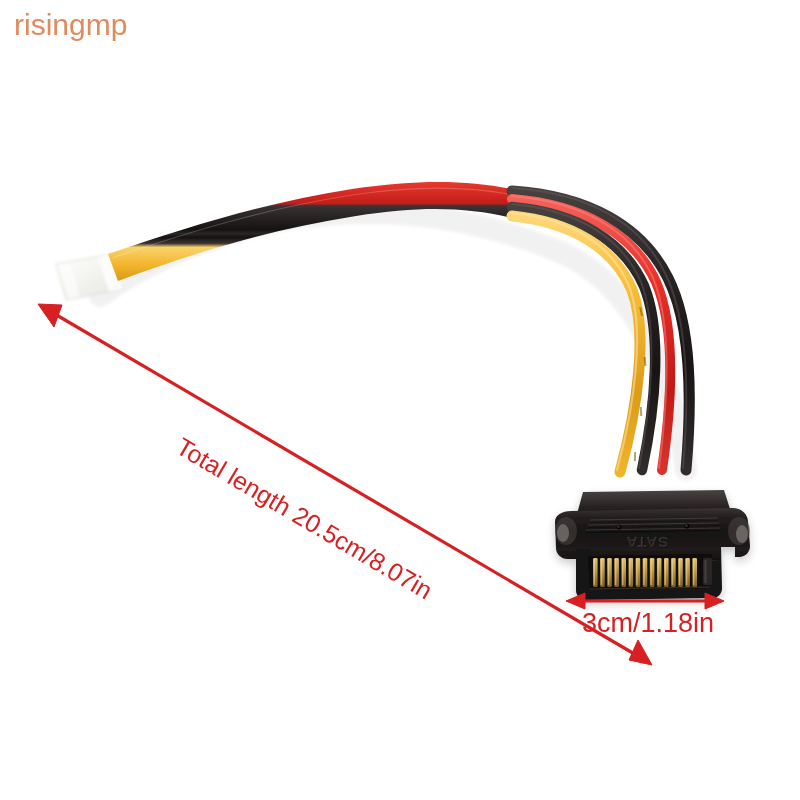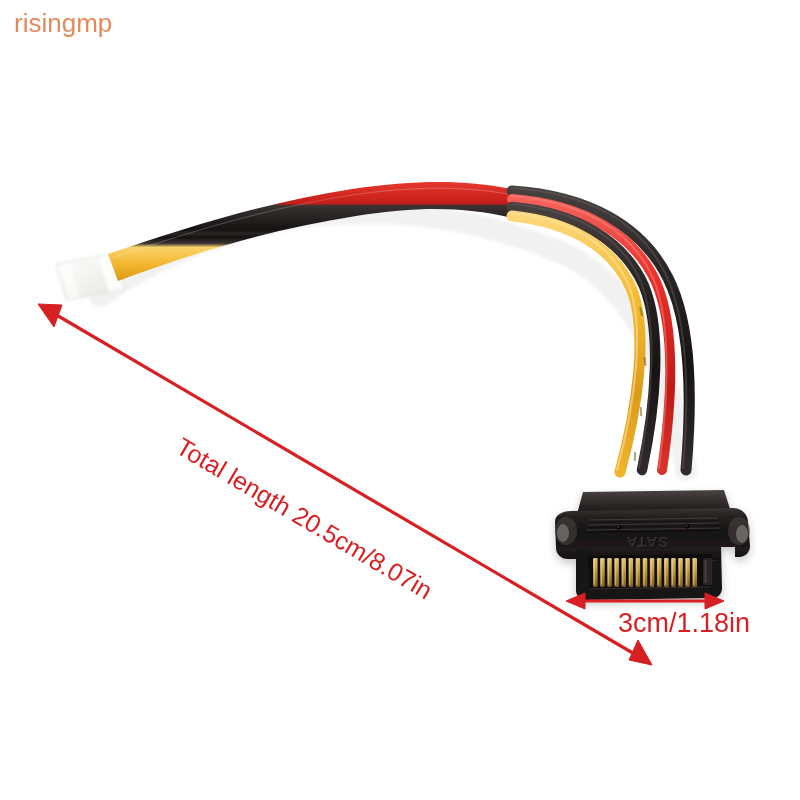--- a/index.html
+++ b/index.html
@@ -15,21 +15,21 @@
     overflow: hidden;
     font-family: "Liberation Sans", sans-serif;
   }
 
   
   #watermark {
     position: absolute;
     left: 14px;
     top: 8px;
     font-family: "Liberation Sans", sans-serif;
-    font-size: 26px;
+    font-size: 30px;
     letter-spacing: 0px;
     color: #e08a5e;
     font-weight: 400;
     user-select: none;
     white-space: nowrap;
   }
 
   
   #photo {
     position: absolute;
@@ -48,21 +48,21 @@
     user-select: none;
   }
   #total-length-label {
     left: 186px;
     top: 432px;
     font-size: 25px;
     transform-origin: 0 0;
     transform: rotate(30.5deg);
   }
   #width-label {
-    left: 618px;
+    left: 582px;
     top: 608px;
     font-size: 27px;
   }
 </style>
 </head>
 <body>
 
 <div id="stage">
 
   <div id="watermark">risingmp</div>

